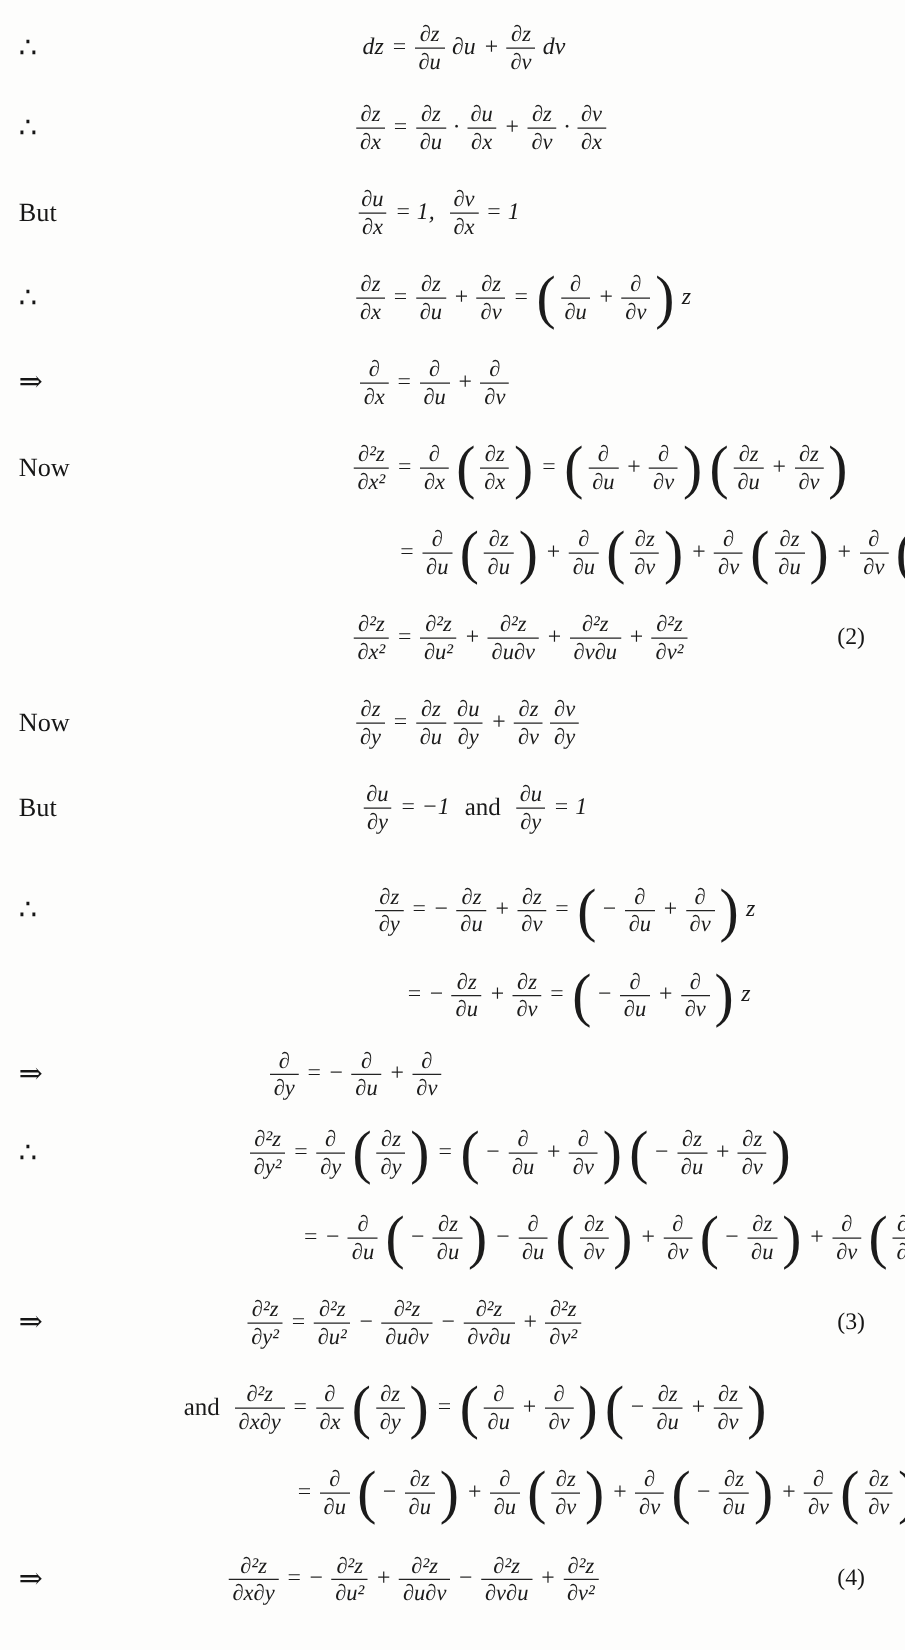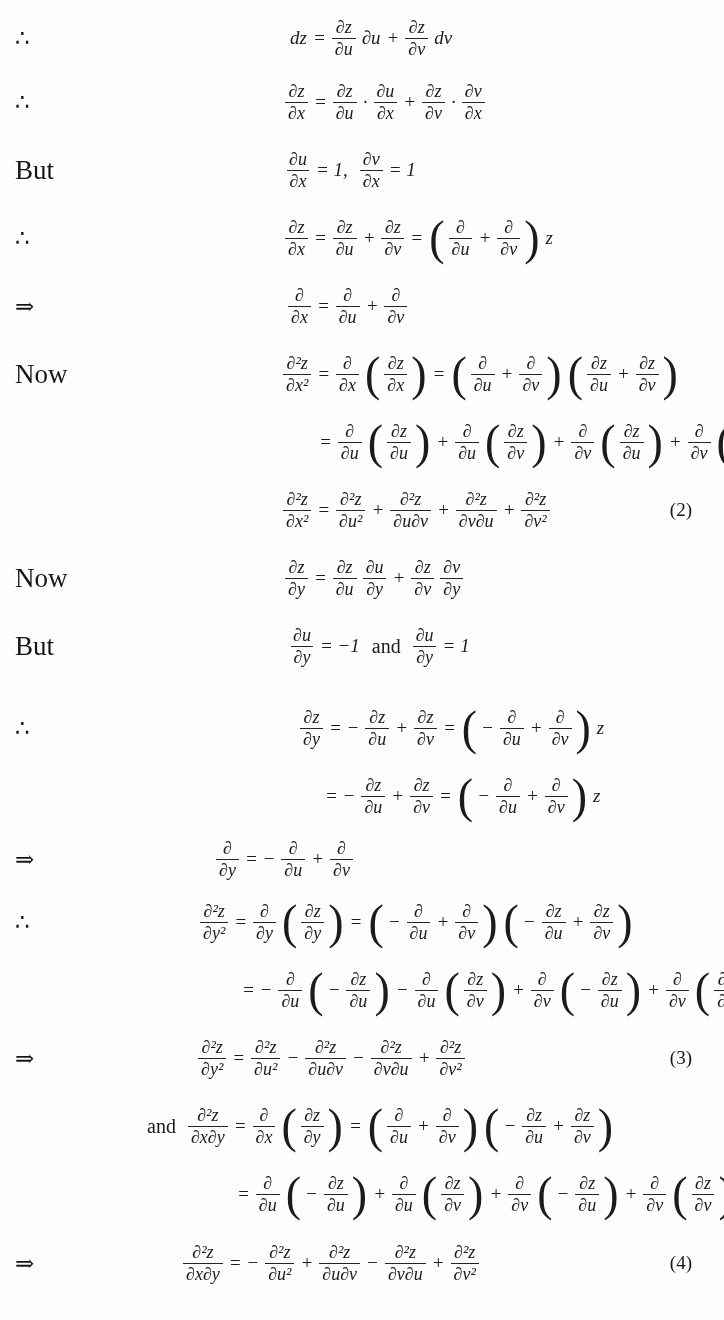--- a/index.html
+++ b/index.html
@@ -3,21 +3,21 @@
 <meta charset="utf-8">
 <style>
   html,body { margin:0; padding:0; }
   body {
     width:724px; height:1320px; background:#fdfdfc; color:#1b1b1b;
     font-family:"Liberation Serif","DejaVu Serif",serif; overflow:hidden;
   }
   #page { position:relative; width:724px; padding-top:8px; box-sizing:border-box; }
   .eqline { position:relative; display:flex; align-items:center; box-sizing:border-box; }
   .marker { position:absolute; left:15px; top:50%; transform:translateY(-50%);
-            font-size:27px; font-style:normal; color:#161616; }
+            font-size:21px; font-style:normal; color:#161616; }
   .marker.sym { font-size:23px; }
   .eq { display:flex; align-items:center; flex-wrap:nowrap;justify-content:center; }
   .tk { font-style:italic; font-size:19px; margin:0 3px; white-space:pre; }
   .rm { font-style:normal; font-size:20px; margin:0 9px; white-space:pre; }
   .sp { display:inline-block; }
   .frac { display:inline-flex; flex-direction:column; align-items:center;
           margin:0 3px; font-style:italic; font-size:18px; line-height:21px; }
   .frac .num, .frac .den { padding:0 3px; text-align:center; }
   .frac .den { border-top:1.4px solid #232323; }
   .grp { display:inline-flex; align-items:center; margin:0 2px; }

